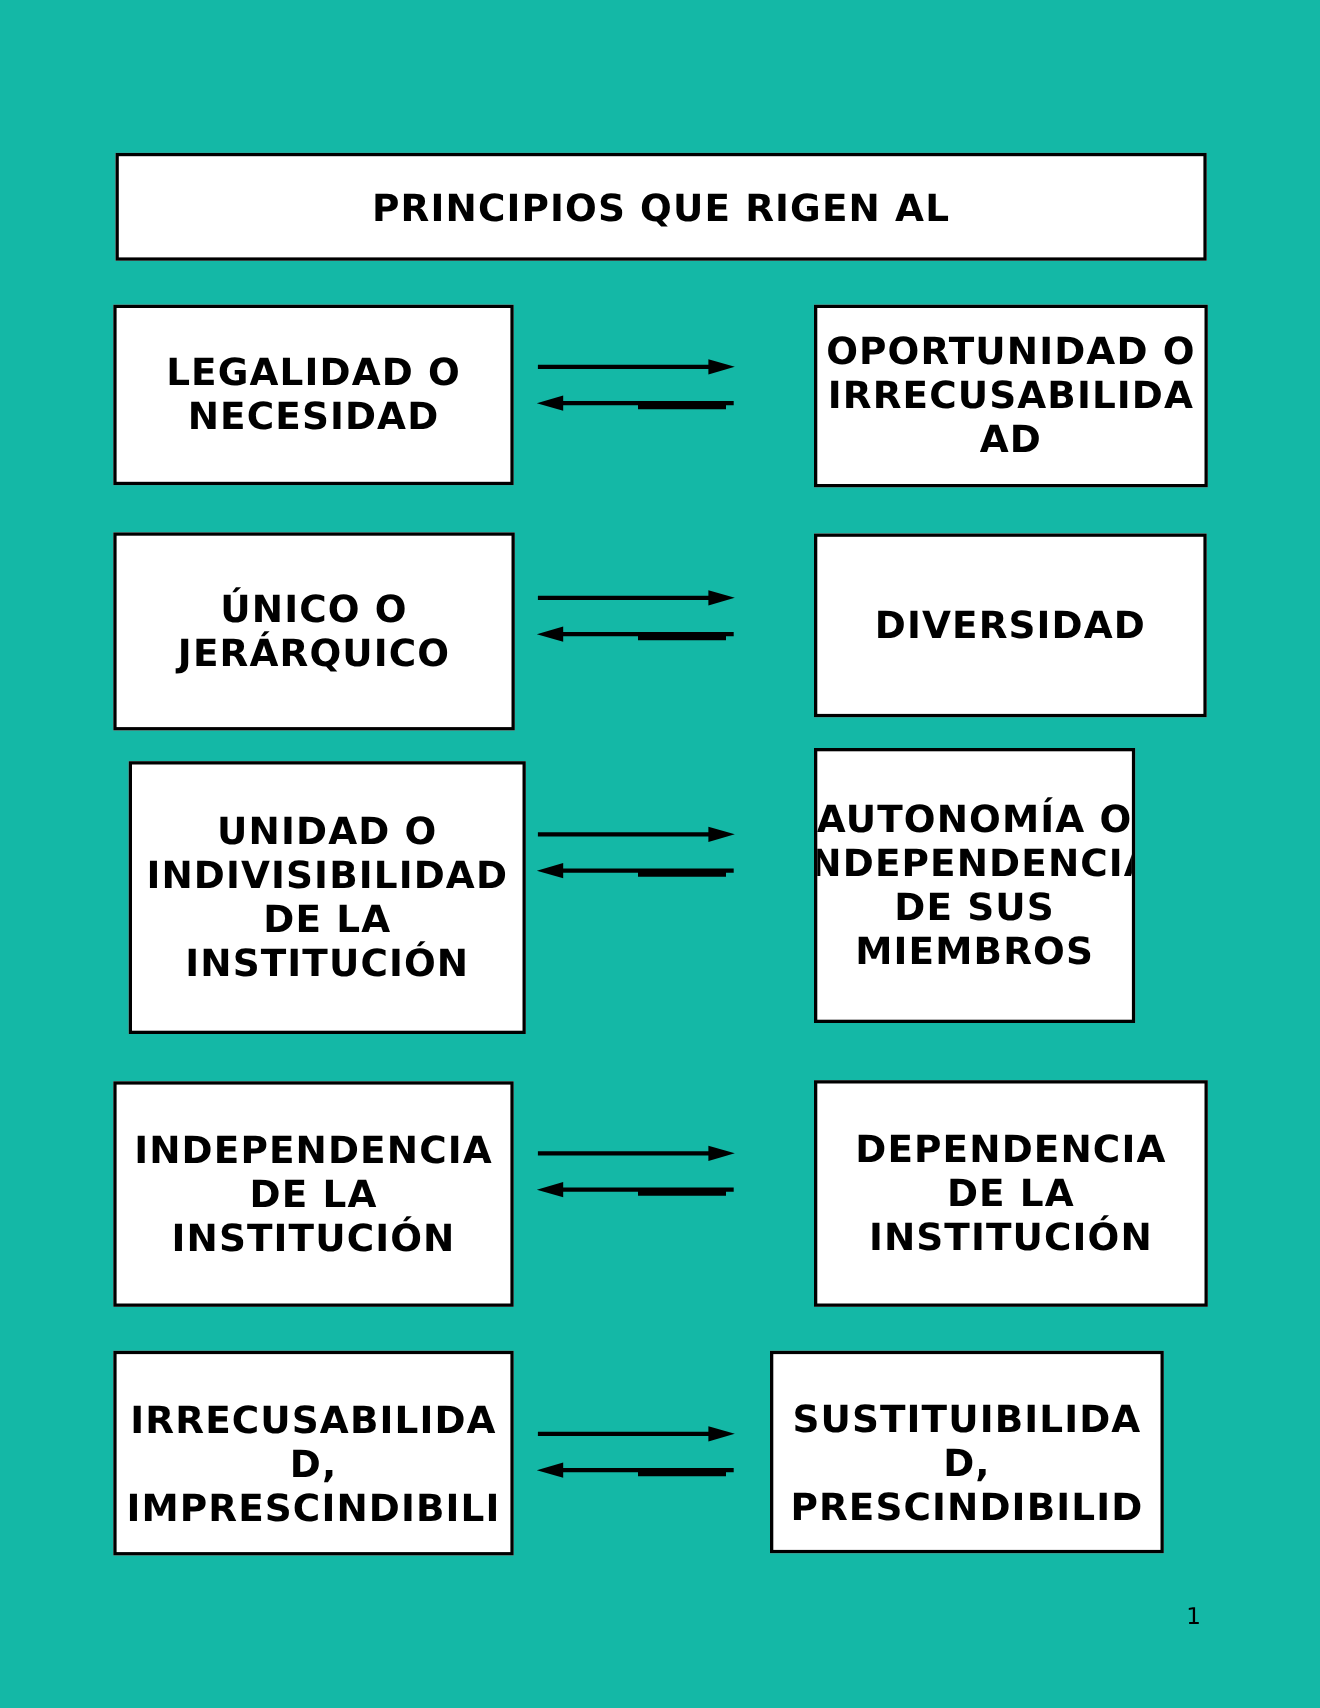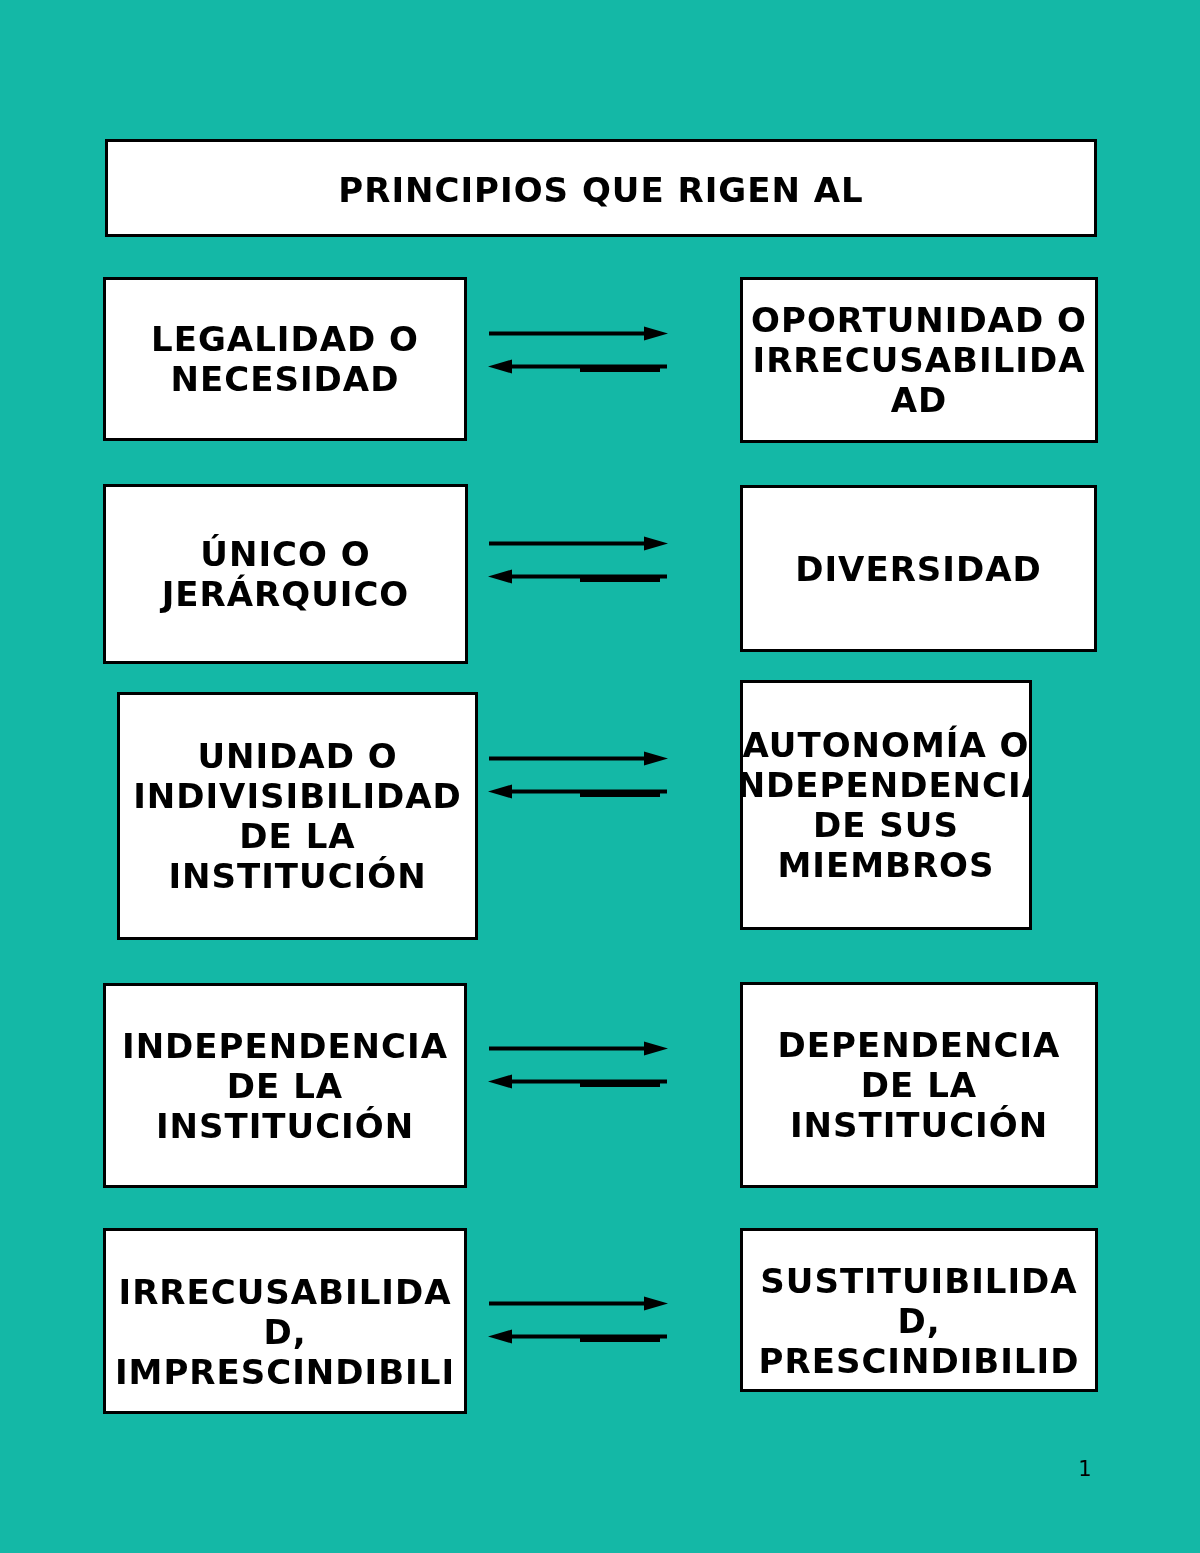--- a/index.html
+++ b/index.html
@@ -41,21 +41,21 @@
   }
   .box1l { left: 103px; top: 277px; width: 364px; height: 164px; }
   .box1r { left: 740px; top: 277px; width: 358px; height: 166px; }
   .box2l { left: 103px; top: 484px; width: 365px; height: 180px; }
   .box2r { left: 740px; top: 485px; width: 357px; height: 167px; }
   .box3l { left: 105px; top: 692px; width: 361px; height: 248px; margin-left: 12px; }
   .box3r { left: 740px; top: 680px; width: 292px; height: 250px; }
   .box4l { left: 103px; top: 983px; width: 364px; height: 205px; }
   .box4r { left: 740px; top: 982px; width: 358px; height: 206px; }
   .box5l { left: 103px; top: 1228px; width: 364px; height: 186px; }
-  .box5r { left: 740px; top: 1228px; width: 358px; height: 164px; }
+  .box5r { left: 700px; top: 1228px; width: 358px; height: 184px; }
   .pad-low { padding-top: 22px; }
   .arrows {
     position: absolute;
     left: 487px;
     width: 182px;
     height: 50px;
   }
   .a1 { top: 326px; }
   .a2 { top: 536px; }
   .a3 { top: 751px; }

